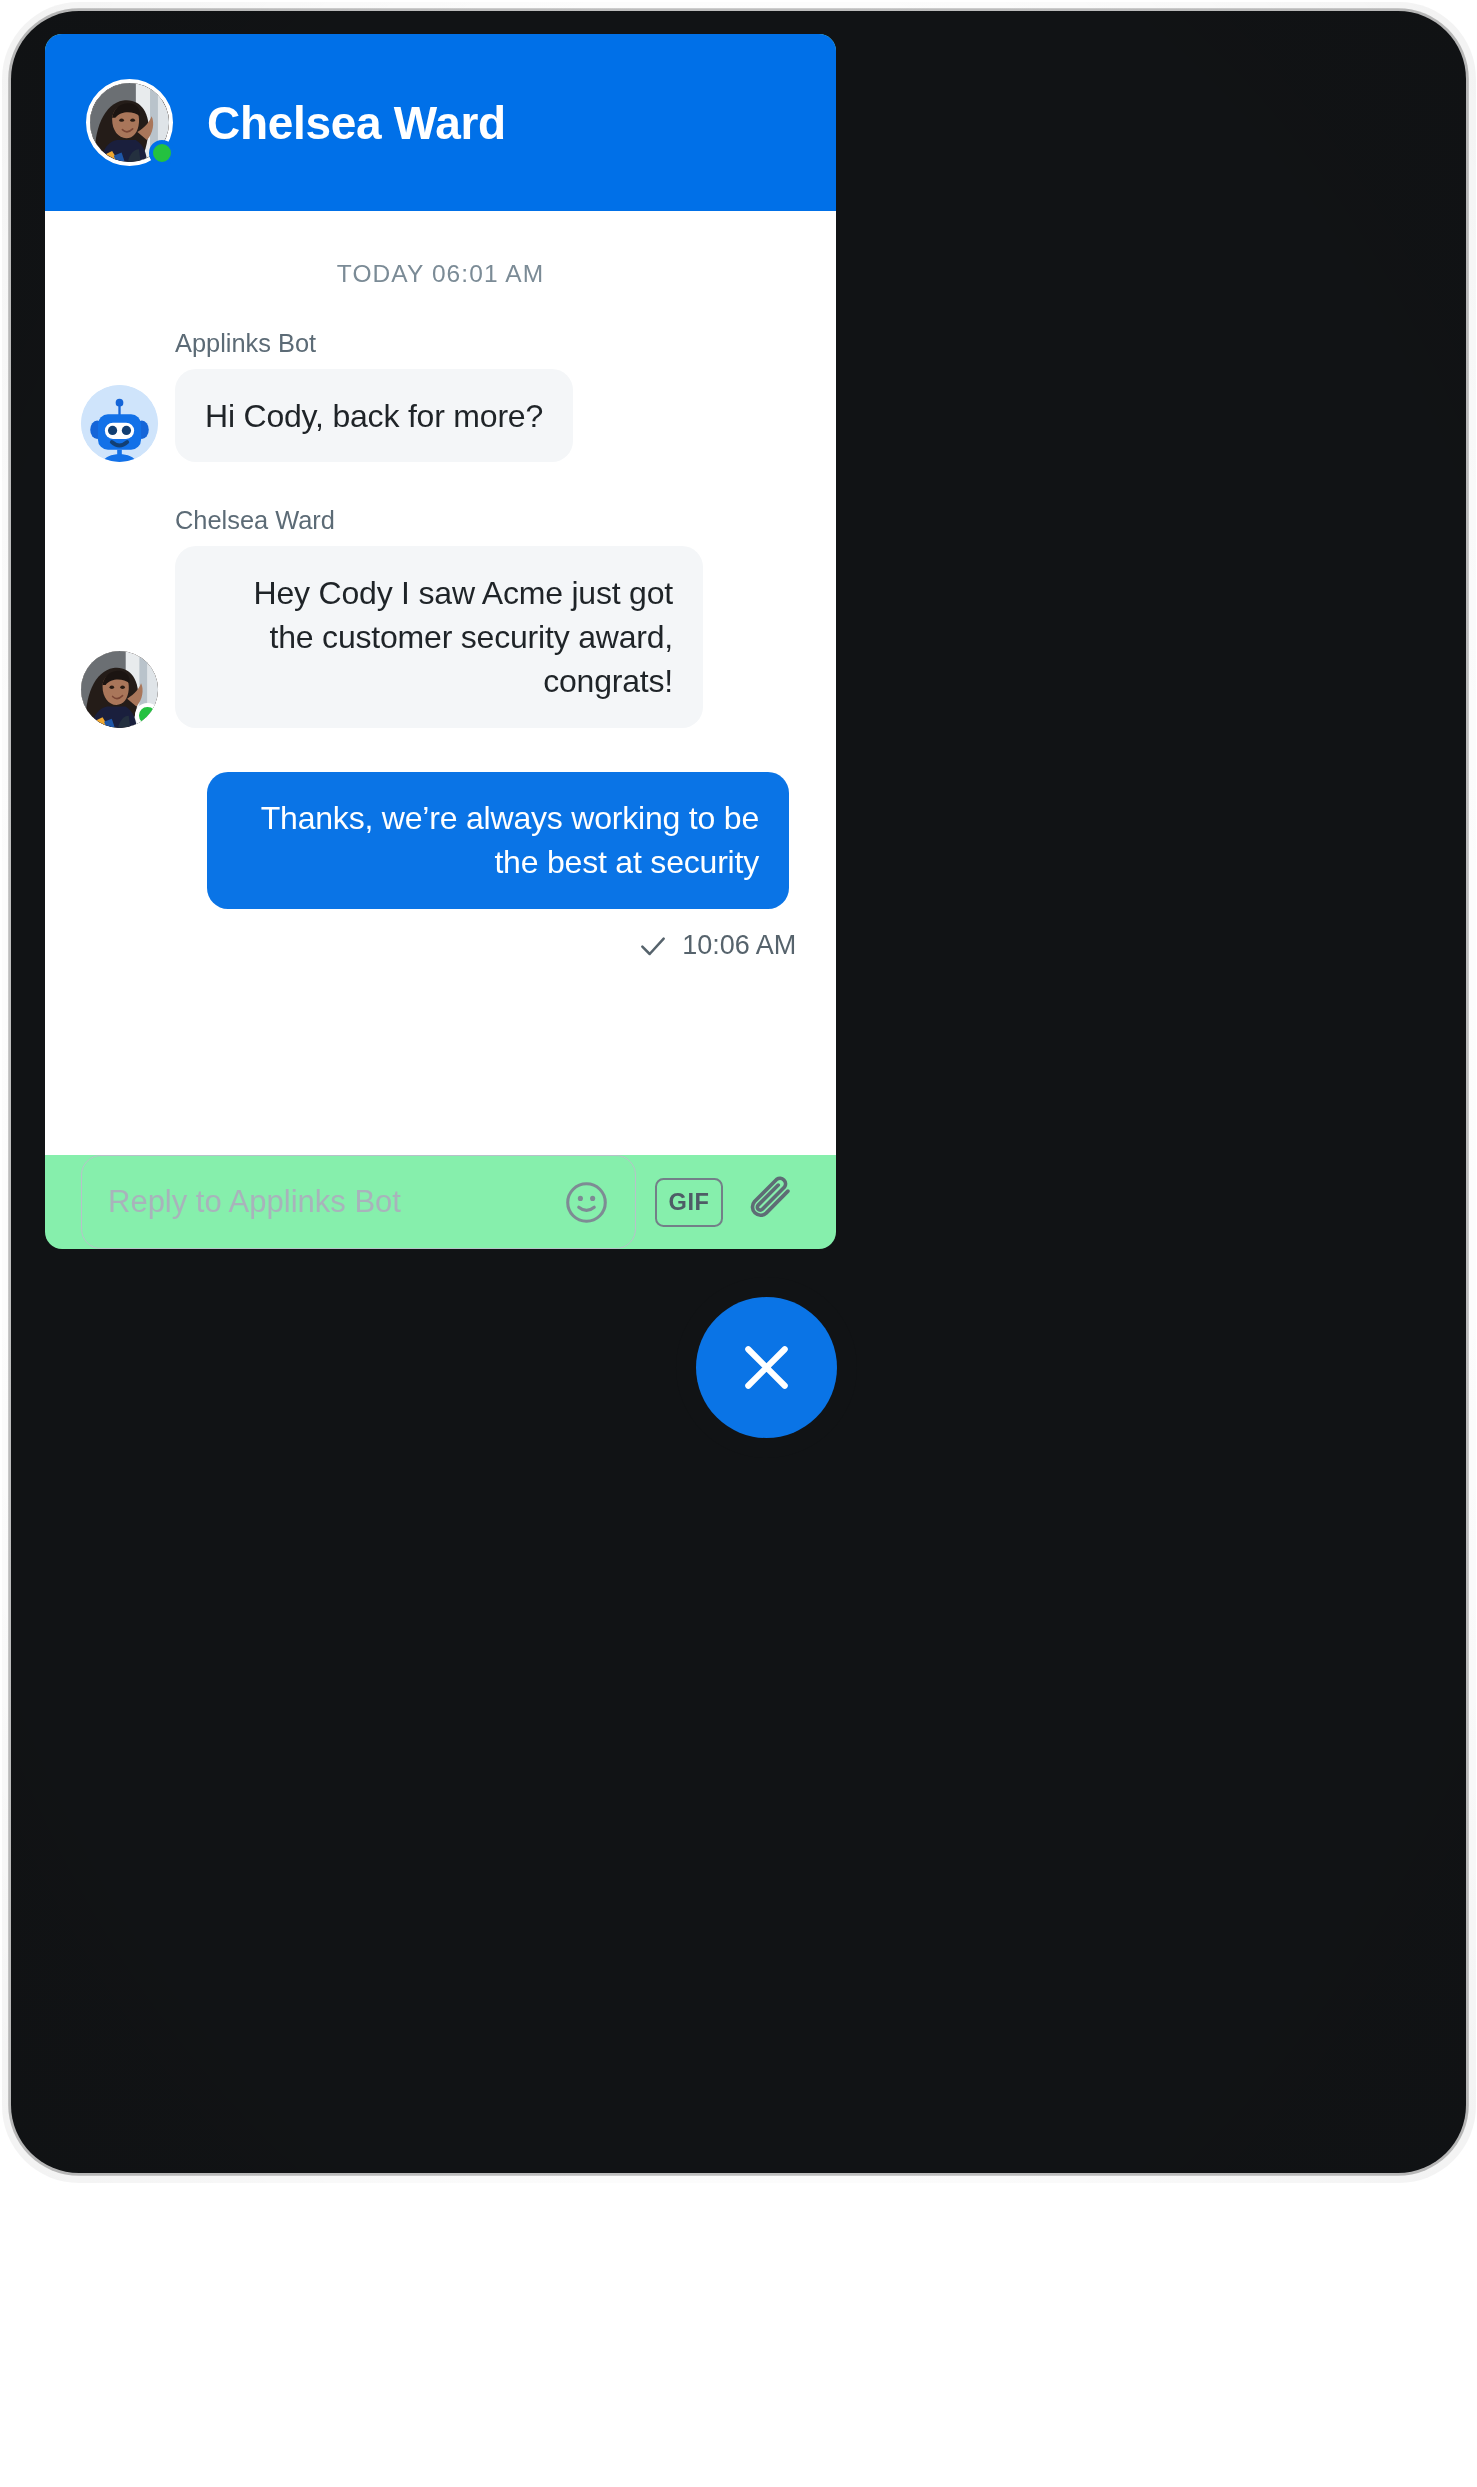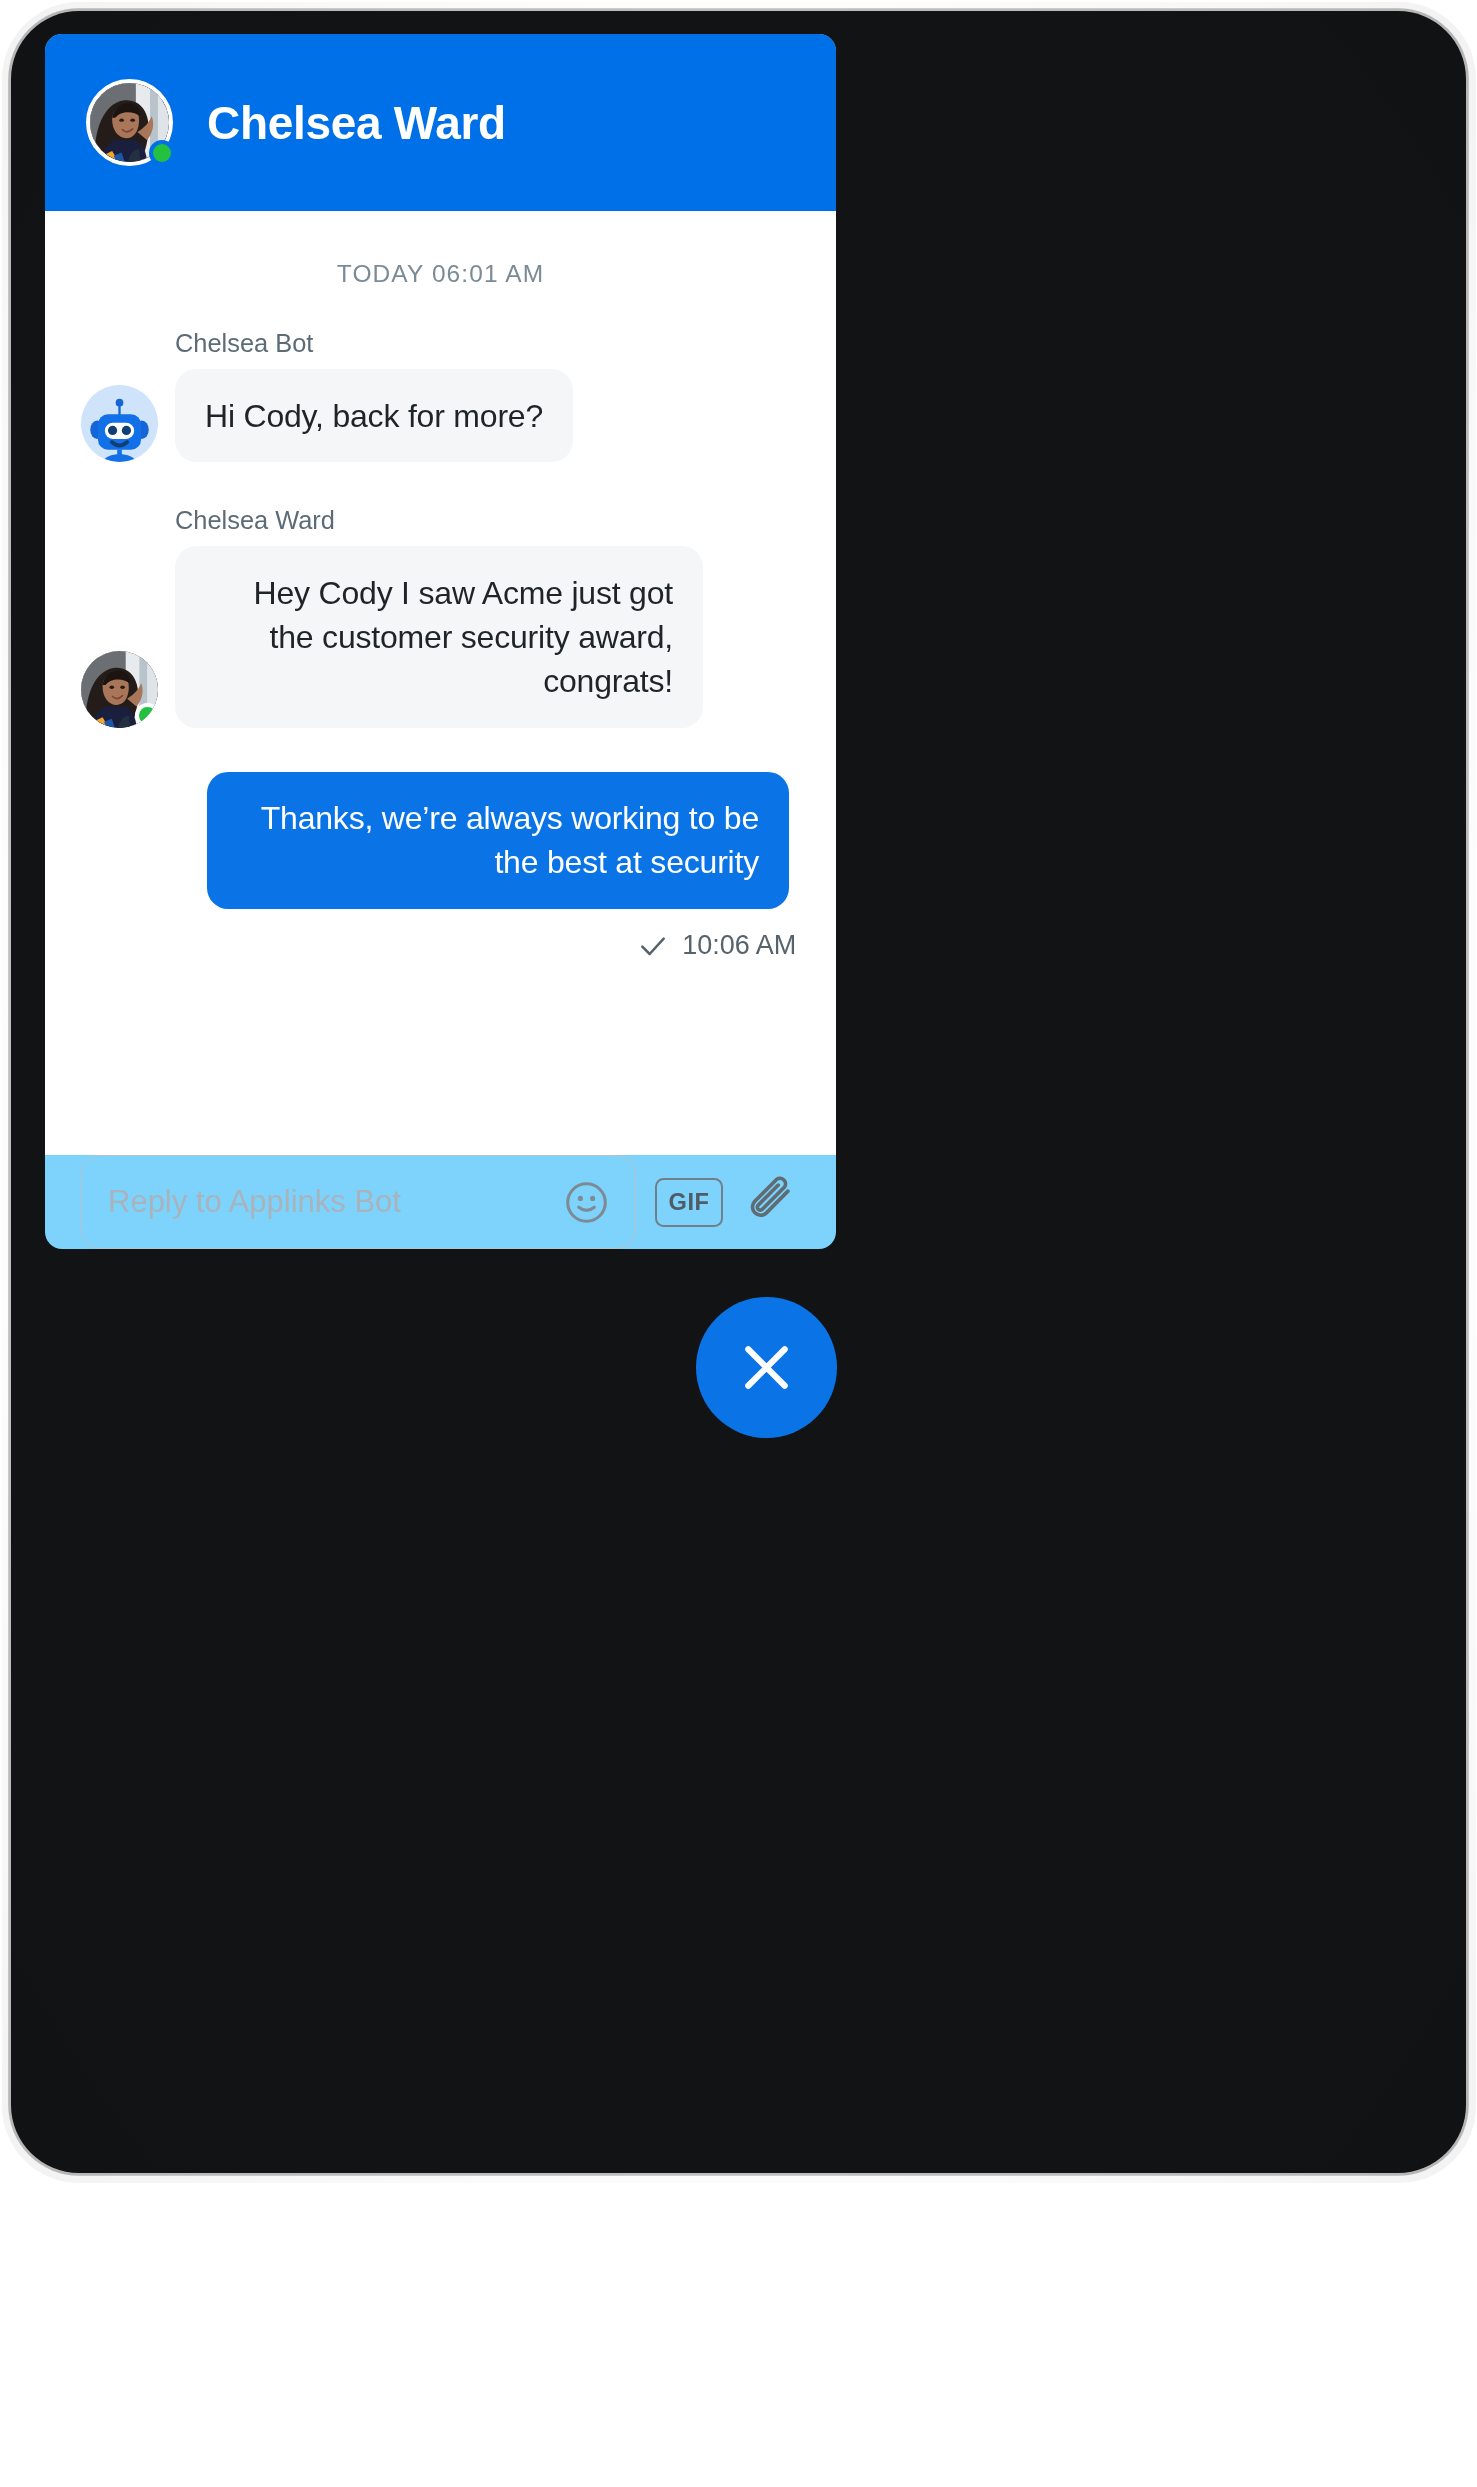--- a/index.html
+++ b/index.html
@@ -37,21 +37,21 @@
     pointer-events: none;
   }
 
   
   .widget {
     position: absolute;
     left: 45px;
     top: 34px;
     width: 791px;
     height: 1215px;
-    background: #7dd3fc;
+    background: #86efac;
     border-radius: 17px;
     overflow: hidden;
     display: flex;
     flex-direction: column;
   }
 
   
   .wx-header {
     height: 177px;
     background: #0070E8;
@@ -332,21 +332,21 @@
         <div class="status-dot"></div>
       </div>
       <div class="hdr-title">Chelsea Ward</div>
     </div>
 
     <div class="wx-body">
 
       <div class="day-divider">TODAY 06:01 AM</div>
 
       <div class="msg-group">
-        <div class="sender-name">Chelsea Bot</div>
+        <div class="sender-name">Applinks Bot</div>
         <div class="row">
           <div class="av-slot">
             <div class="bot-av">
               <svg viewBox="0 0 100 100" width="100%" height="100%">
                 <circle cx="50" cy="50" r="50" fill="#CFE4FB"></circle>
                 <circle cx="50" cy="23" r="5" fill="#1565D8"></circle>
                 <rect x="48.5" y="24" width="3" height="16" fill="#1565D8"></rect>
                 <ellipse cx="21" cy="58" rx="9" ry="12" fill="#1565D8"></ellipse>
                 <ellipse cx="79" cy="58" rx="9" ry="12" fill="#1565D8"></ellipse>
                 <rect x="22" y="38" width="56" height="46" rx="13" fill="#1271E8"></rect>

